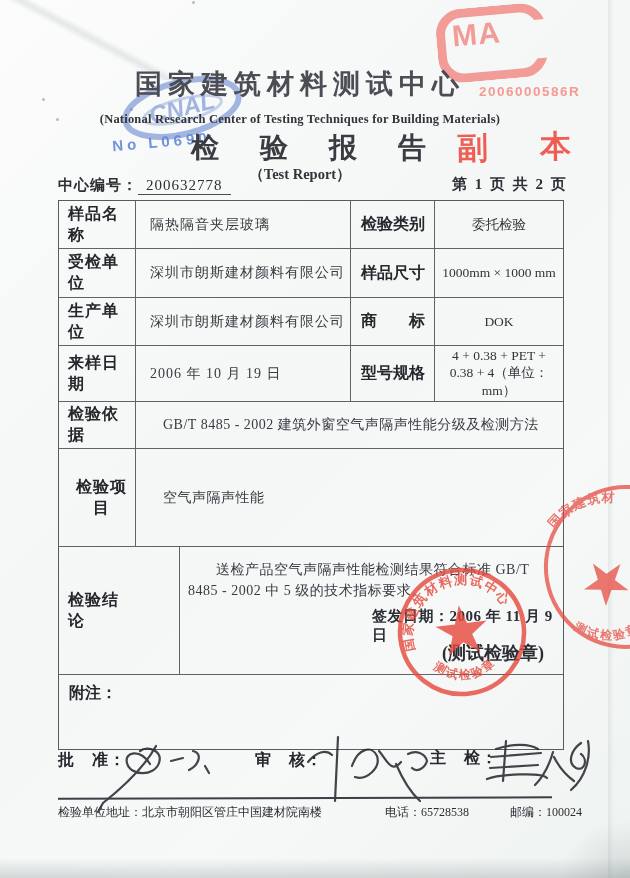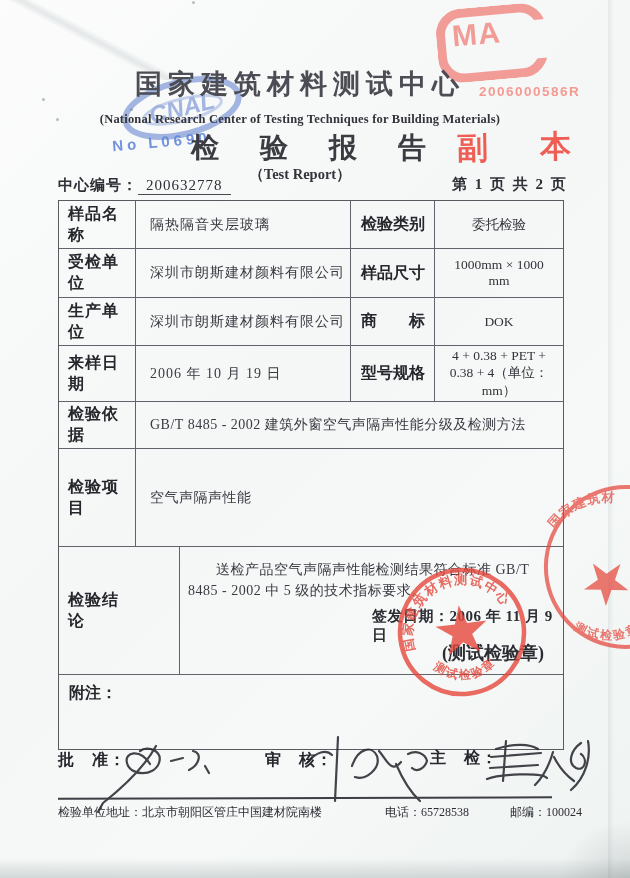--- a/index.html
+++ b/index.html
@@ -46,24 +46,24 @@
   .edge-seal{left:540px;top:468px;}
   
   .tbl{left:58px;top:200px;width:504px;border:1.5px solid #595960;}
   .row{display:flex;border-bottom:1px solid #62626a;}
   .row:last-child{border-bottom:none;}
   .cell{box-sizing:border-box;display:flex;align-items:center;}
   .lab{width:76px;padding-left:9px;font-size:16px;font-weight:bold;letter-spacing:1px;color:#26262c;flex:none;}
   .val1{flex:1;border-left:1px solid #62626a;padding-left:14px;font-size:14px;color:#3a3a42;letter-spacing:1px;}
   .lab2{width:84px;border-left:1px solid #62626a;padding-left:10px;font-size:16px;font-weight:bold;color:#26262c;flex:none;}
   .val2{width:129px;border-left:1px solid #62626a;justify-content:center;text-align:center;
-    font-size:13.5px;color:#33333a;flex:none;padding:2px 12px;}
+    font-size:13.5px;color:#33333a;flex:none;padding:2px 4px;}
   .r1{height:47px;} .r2{height:48px;} .r3{height:47px;} .r4{height:55px;}
-  .r5{height:46px;} .r6{height:97px;} .r7{height:127px;} .r8{height:74px;}
-  .span-val{flex:1;border-left:1px solid #62626a;padding-left:14px;font-size:14px;color:#3a3a42;letter-spacing:.5px;}
+  .r5{height:46px;} .r6{height:97px;text-align:center;} .r7{height:127px;} .r8{height:74px;}
+  .span-val{flex:1;border-left:1px solid #62626a;padding-left:27px;font-size:14px;color:#3a3a42;letter-spacing:.5px;}
   .concl-cell{flex:1;border-left:1px solid #62626a;position:relative;display:block;margin-left:44px;}
   .concl-text{margin:12px 10px 0 8px;text-indent:2em;font-size:14px;line-height:21px;color:#3a3a42;letter-spacing:.5px;}
   .sign-date{position:absolute;left:192px;top:60px;font-size:15px;font-weight:600;color:#2c2c33;letter-spacing:.5px;}
   .seal-note{position:absolute;left:262px;top:94px;font-size:18px;font-weight:700;color:#2c2c33;}
   .note-cell{display:block;padding:8px 0 0 10px;font-size:16px;font-weight:bold;color:#26262c;}
   
   .siglabel{font-size:16px;font-weight:bold;letter-spacing:1px;color:#26262c;}
   .sig-svg{left:0;top:0;pointer-events:none;}
   .footer-rule{left:58px;top:797px;width:494px;height:2px;background:#3e3e46;transform:rotate(-.15deg);}
   .footer{left:58px;top:804px;width:520px;font-size:12px;font-weight:400;color:#2c2c33;display:flex;}
@@ -185,21 +185,21 @@
       <text class="sealtext" font-size="13" letter-spacing="1" fill="#e5463b">
         <textPath href="#edgeTop">国家建筑材料测试中心</textPath>
       </text>
       <text class="sealtext" font-size="12" letter-spacing="2" fill="#e5463b">
         <textPath href="#edgeBot">测试检验章</textPath>
       </text>
     </g>
   </svg>
 
   <span class="abs siglabel" style="left:58px;top:750px">批　准：</span>
-  <span class="abs siglabel" style="left:265px;top:750px">审　核：</span>
+  <span class="abs siglabel" style="left:255px;top:750px">审　核：</span>
   <span class="abs siglabel" style="left:430px;top:748px">主　检：</span>
 
   <svg class="abs sig-svg" width="630" height="878" viewBox="0 0 630 878">
     <g fill="none" stroke="#24242c" stroke-width="2.2" stroke-linecap="round" opacity="0.85">
       <path d="M150,764 C140,748 124,752 127,763 C130,776 154,777 159,763 C163,751 148,745 140,751"></path>
       <path d="M156,746 C144,768 122,788 103,803 L98,812"></path>
       <path d="M171,761 L183,758"></path>
       <path d="M193,751 C203,753 199,765 189,770"></path>
       <path d="M205,766 L209,773"></path>
       <path d="M308,762 C316,752 326,749 332,755"></path>

